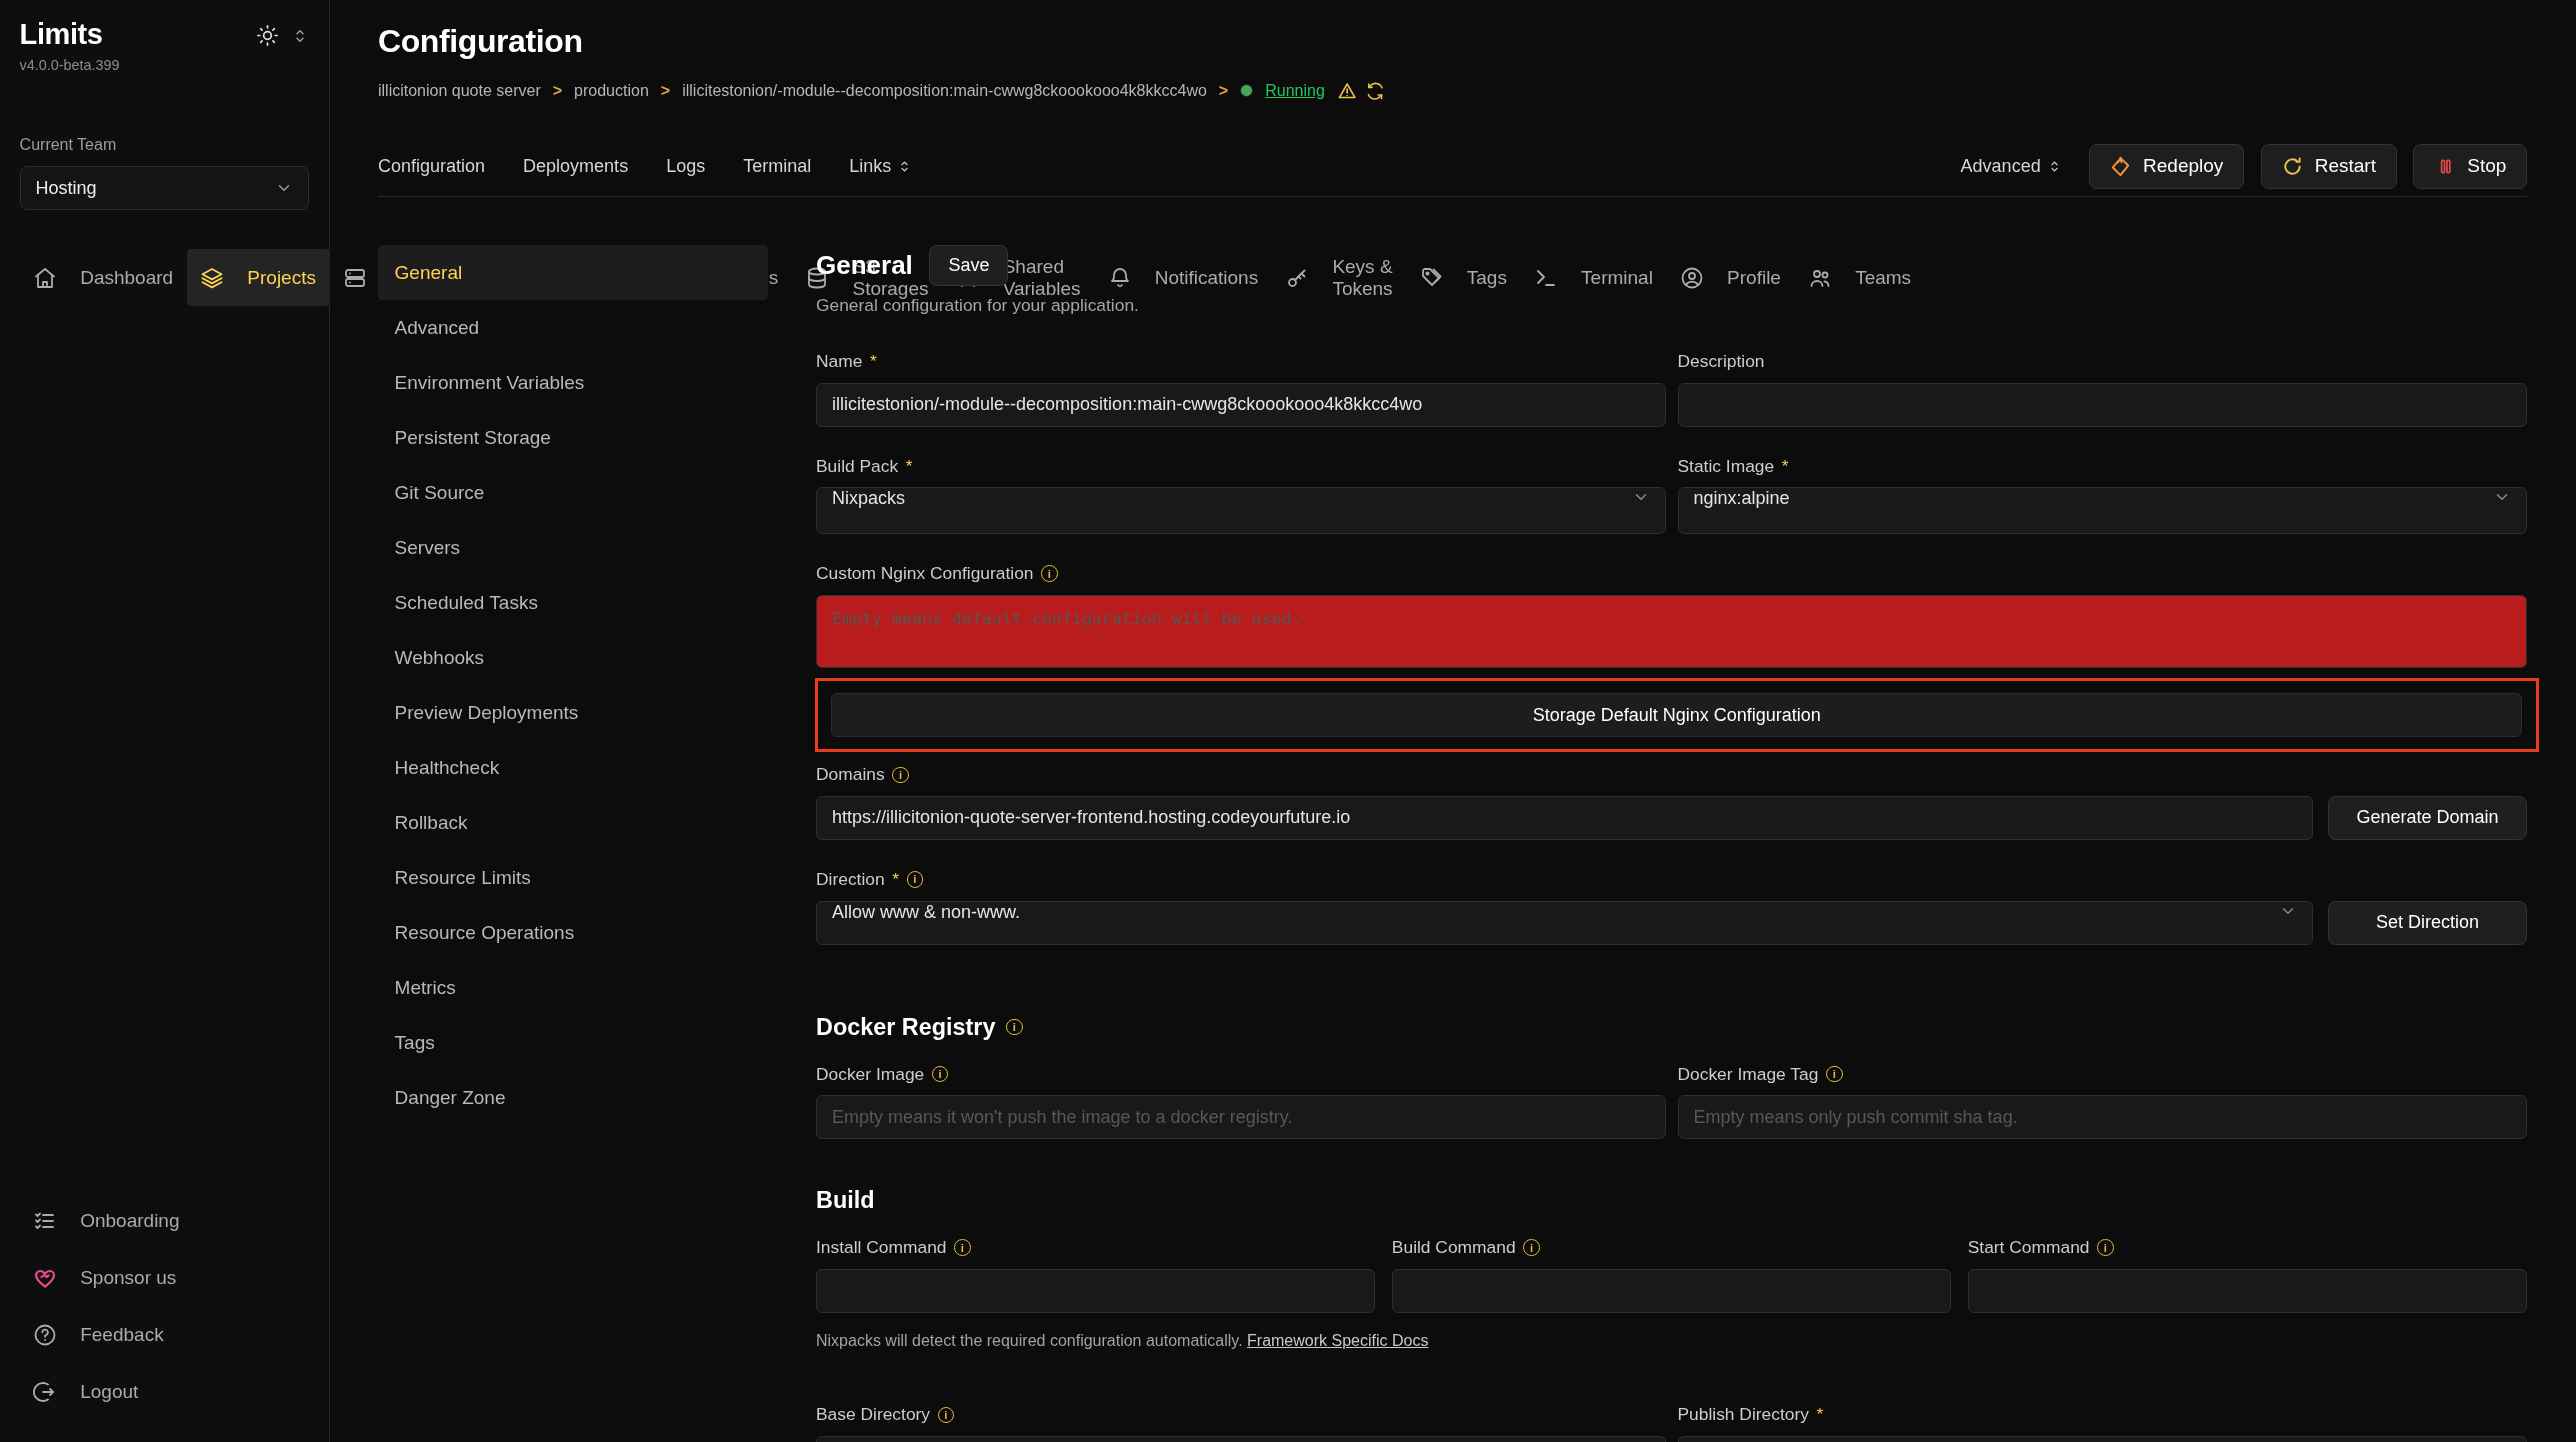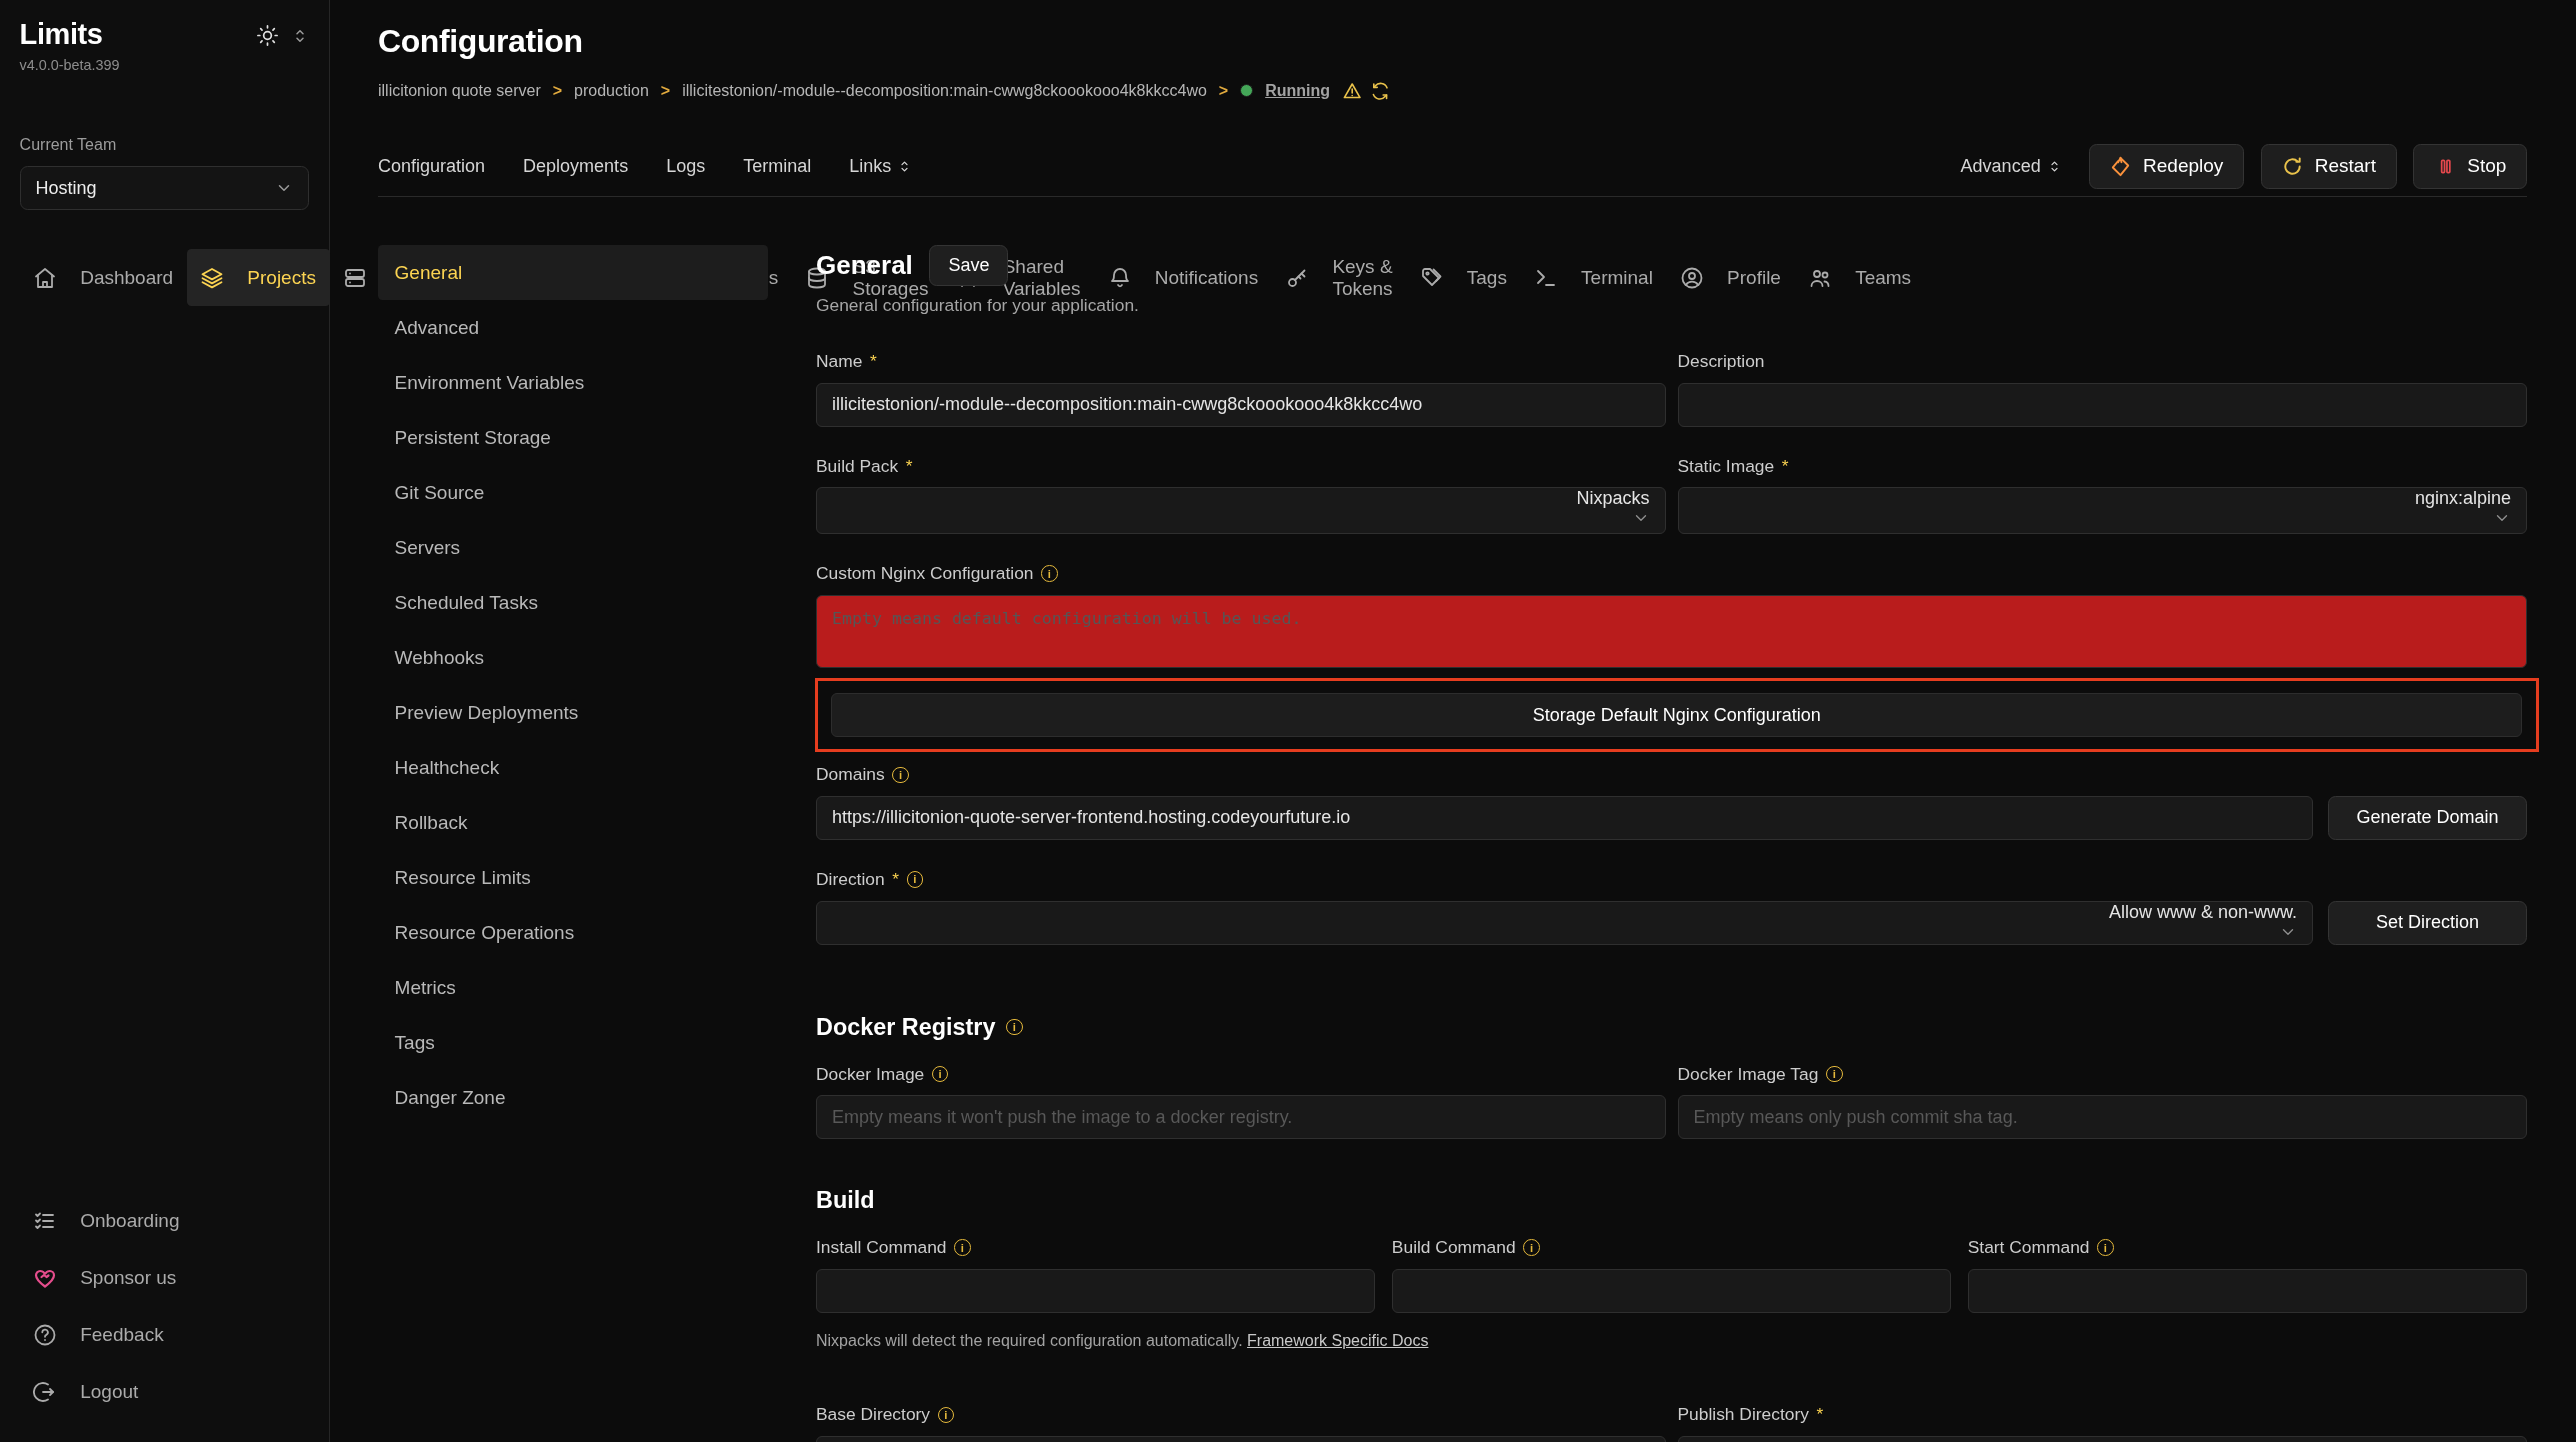--- a/index.html
+++ b/index.html
@@ -39,21 +39,21 @@
   .nav-footer { margin-top:auto; display:flex; flex-direction:column; }
   .pink { color:#e54d8c; }
 
   
   .main { flex:1 1 auto; padding:15px 49px 0 48px; display:flex; flex-direction:column; }
   .page-title { font-size:32px; font-weight:700; color:#ffffff; margin-top:7.6px; letter-spacing:-0.4px; }
   .breadcrumb { margin-top:21px; display:flex; align-items:center; gap:12px; font-size:16px; color:#b6b6b6; }
   .crumb { cursor:pointer; }
   .crumb-sep { color:#e0a93e; font-size:16px; font-weight:700; }
   .status-dot { width:13px; height:13px; border-radius:50%; background:#44a758; border:1.5px solid #1d1d1d; }
-  .status-link { color:#a3a3a3; font-weight:700; text-decoration:underline; cursor:pointer; }
+  .status-link { color:#22c55e; font-weight:400; text-decoration:underline; cursor:pointer; }
   .status-icons { display:flex; align-items:center; gap:7.6px; color:#e9c24b; }
 
   .tabsbar { margin-top:42px; display:flex; align-items:center; height:48px; }
   .tabs { display:flex; gap:38px; font-size:18px; color:#d6d6d6; }
   .tab { cursor:pointer; display:flex; align-items:center; gap:6px; }
   .toolbar { margin-left:auto; display:flex; align-items:center; gap:16.6px; }
   .adv { display:flex; align-items:center; gap:6px; font-size:18px; color:#d6d6d6; cursor:pointer; margin-right:10.6px; }
   .btn {
     height:45px; padding:0 19.6px; background:#1e1e1e; border:0.8px solid #343434; border-radius:7.6px;
     display:flex; align-items:center; gap:10.6px; font-size:19px; color:#ffffff; cursor:pointer;
@@ -84,21 +84,21 @@
     color:#e5b93c; font-size:11.3px; font-weight:700; display:inline-flex;
     align-items:center; justify-content:center; cursor:pointer; font-style:normal;
   }
   .tinput {
     width:100%; height:44px; background:#191919; border:0.8px solid #2f2f2f; border-radius:6px;
     padding:0 15px; font-size:18px; color:#e5e5e5; font-family:"Liberation Sans", sans-serif; outline:none;
   }
   .tinput::placeholder { color:#585858; }
   .fakeselect {
     width:100%; height:47px; background:#191919; border:0.8px solid #2f2f2f; border-radius:6px;
-    padding:0 15px; font-size:18px; color:#e5e5e5; display:flex; align-items:flex-end; cursor:pointer;flex-direction:column;
+    padding:0 15px; font-size:18px; color:#e5e5e5; display:flex; align-items:flex-start; cursor:pointer;
   }
   .fakeselect .chev { margin-left:auto; color:#8f8f8f; }
   .textarea {
     width:100%; height:73px; background:#b91c1c; border:0.8px solid #2f2f2f; border-radius:6px;
     padding:13.6px 15px; font-size:16.6px; color:#e5e5e5; resize:none; outline:none;
     font-family:"DejaVu Sans Mono", monospace;
   }
   .textarea::placeholder { color:#565656; }
   .hl-wrap { margin:7.6px -12px 0 -1.5px; border:3px solid #e63d1f; padding:12px 13.6px; }
   .big-btn {

